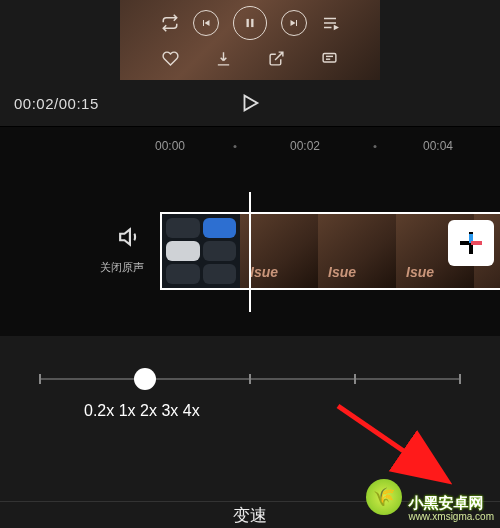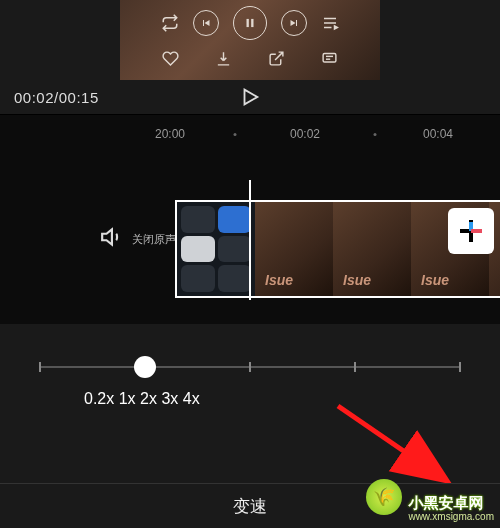--- a/index.html
+++ b/index.html
@@ -59,21 +59,21 @@
     .circle-btn-lg {
       width: 34px;
       height: 34px;
       border: 1.8px solid #e1d8d0;
       border-radius: 50%;
     }
     .small-ic { font-size: 16px; color: #e1d8d0; }
 
     
     .timebar {
-      height: 34px;
+      height: 46px;
       display: flex;
       align-items: center;
       padding: 0 14px;
       position: relative;
     }
     .time-text {
       font-size: 15px;
       color: #ddd;
       letter-spacing: 0.5px;
     }
@@ -113,39 +113,39 @@
     
     .timeline-area {
       height: 170px;
       background: #0c0c0c;
       position: relative;
       padding-top: 60px;
     }
     .mute-col {
       position: absolute;
       left: 100px;
-      top: 70px;
-      display: flex;
-      flex-direction: row;
-      align-items: center;
+      top: 58px;
+      display: flex;
+      flex-direction: column;
+      align-items: flex-end;
       gap: 6px;
     }
     .mute-icon {
       color: #ddd;
     }
     .mute-label {
       font-size: 11px;
       color: #bbb;
     }
     .clip-strip {
       position: absolute;
-      left: 175px;
+      left: 160px;
       right: 0;
       top: 46px;
-      height: 98px;
+      height: 78px;
       border: 2px solid #fff;
       border-right: none;
       display: flex;
       overflow: hidden;
     }
     .thumb {
       width: 78px;
       height: 100%;
       flex: 0 0 78px;
       background: linear-gradient(140deg, #5b3e2c 0%, #3a261b 60%, #1e120b 100%);
@@ -237,21 +237,21 @@
     
     .arrow {
       position: absolute;
       pointer-events: none;
     }
 
     
     .bottom-bar {
       position: absolute;
       left: 0; right: 0; bottom: 0;
-      height: 45px;
+      height: 27px;
       border-top: 1px solid #333;
       display: flex;
       align-items: center;
       justify-content: center;
       font-size: 17px;
       color: #eee;
       background: #1a1a1a;
     }
 
     
@@ -342,21 +342,21 @@
     <span>00:02</span><span>/</span><span>00:15</span>
   </span>
   <span class="play-center">
     <svg width="22" height="22" viewBox="0 0 24 24" fill="none" stroke="#ddd" stroke-width="2">
         <polygon points="6,4 20,12 6,20"></polygon>
       </svg>
   </span>
 </div>
 
 <div class="ruler-area">
-  <span class="ruler-label" style="left:170px">20:00</span>
+  <span class="ruler-label" style="left:170px">00:00</span>
   <span class="ruler-dot" style="left:235px"></span>
   <span class="ruler-label" style="left:305px">00:02</span>
   <span class="ruler-dot" style="left:375px"></span>
   <span class="ruler-label" style="left:438px">00:04</span>
 </div>
 
 <div class="timeline-area">
   <div class="mute-col">
     <span class="mute-icon">
       <svg width="26" height="26" viewBox="0 0 24 24" fill="none" stroke="#ddd" stroke-width="2">

